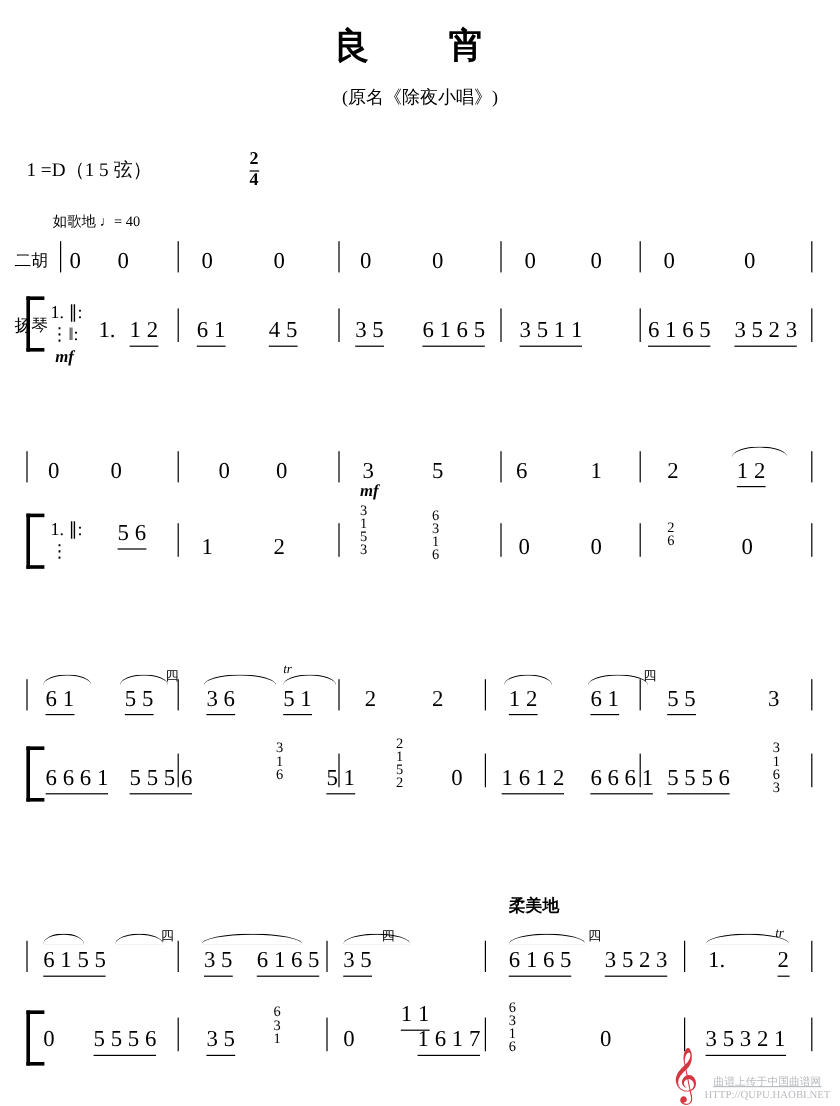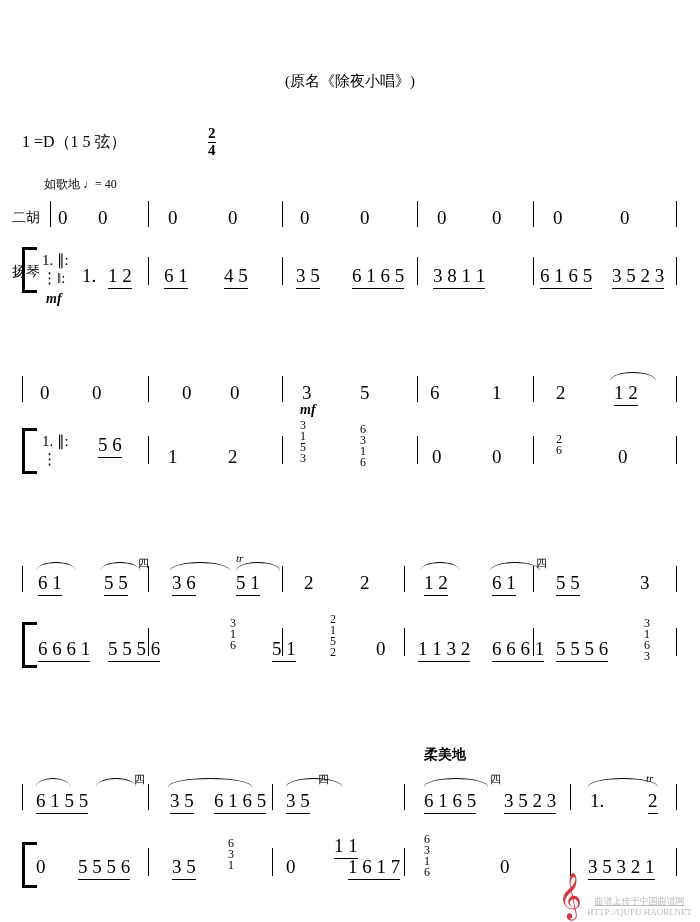--- a/index.html
+++ b/index.html
@@ -90,20 +90,21 @@
   .clef{
     position:absolute;right:118px;bottom:6px;
     color:#d4373f;font-size:40px;line-height:40px;
   }
 </style>
 </head>
 <body>
 
 <div class="page">
 
+  <div class="title">良　宵</div>
   <div class="subtitle">(原名《除夜小唱》)</div>
 
   <div class="keysig">1 =D（1 5 弦）</div>
 
   <div class="meter">
     <span class="top">2</span>
     <span class="bot">4</span>
   </div>
 
 
@@ -135,21 +136,21 @@
 
     <div class="rep" style="top:56px;left:42px;">1. ∥:</div>
     <div class="rep" style="top:74px;left:42px;font-size:15px;">⋮‖:</div>
 
     <div class="note" style="top:70px;left:82px;">1.</div>
     <div class="note underline1" style="top:70px;left:108px;">1 2</div>
     <div class="note underline1" style="top:70px;left:164px;">6 1</div>
     <div class="note underline1" style="top:70px;left:224px;">4 5</div>
     <div class="note underline1" style="top:70px;left:296px;">3 5</div>
     <div class="note underline1" style="top:70px;left:352px;">6 1 6 5</div>
-    <div class="note underline1" style="top:70px;left:433px;">3 8 1 1</div>
+    <div class="note underline1" style="top:70px;left:433px;">3 5 1 1</div>
     <div class="note underline1" style="top:70px;left:540px;">6 1 6 5</div>
     <div class="note underline1" style="top:70px;left:612px;">3 5 2 3</div>
 
     <div class="barline" style="top:62px;left:148px;height:28px;"></div>
     <div class="barline" style="top:62px;left:282px;height:28px;"></div>
     <div class="barline" style="top:62px;left:417px;height:28px;"></div>
     <div class="barline" style="top:62px;left:533px;height:28px;"></div>
     <div class="barline" style="top:62px;left:676px;height:28px;"></div>
 
     <div class="dyn" style="top:96px;left:46px;">mf</div>
@@ -230,21 +231,21 @@
     <div class="barline" style="top:6px;left:676px;height:26px;"></div>
 
     <div class="brace" style="top:62px;height:40px;"></div>
 
     <div class="note underline1" style="top:78px;left:38px;">6 6 6 1</div>
     <div class="note underline1" style="top:78px;left:108px;">5 5 5 6</div>
     <div class="chord" style="top:58px;left:230px;">3<br>1<br>6</div>
     <div class="note underline1" style="top:78px;left:272px;">5 1</div>
     <div class="note" style="top:78px;left:376px;">0</div>
     <div class="chord" style="top:54px;left:330px;">2<br>1<br>5<br>2</div>
-    <div class="note underline1" style="top:78px;left:418px;">1 1 3 2</div>
+    <div class="note underline1" style="top:78px;left:418px;">1 6 1 2</div>
     <div class="note underline1" style="top:78px;left:492px;">6 6 6 1</div>
     <div class="note underline1" style="top:78px;left:556px;">5 5 5 6</div>
     <div class="chord" style="top:58px;left:644px;">3<br>1<br>6<br>3</div>
 
     <div class="barline" style="top:68px;left:148px;height:28px;"></div>
     <div class="barline" style="top:68px;left:282px;height:28px;"></div>
     <div class="barline" style="top:68px;left:404px;height:28px;"></div>
     <div class="barline" style="top:68px;left:533px;height:28px;"></div>
     <div class="barline" style="top:68px;left:676px;height:28px;"></div>
   </div>

